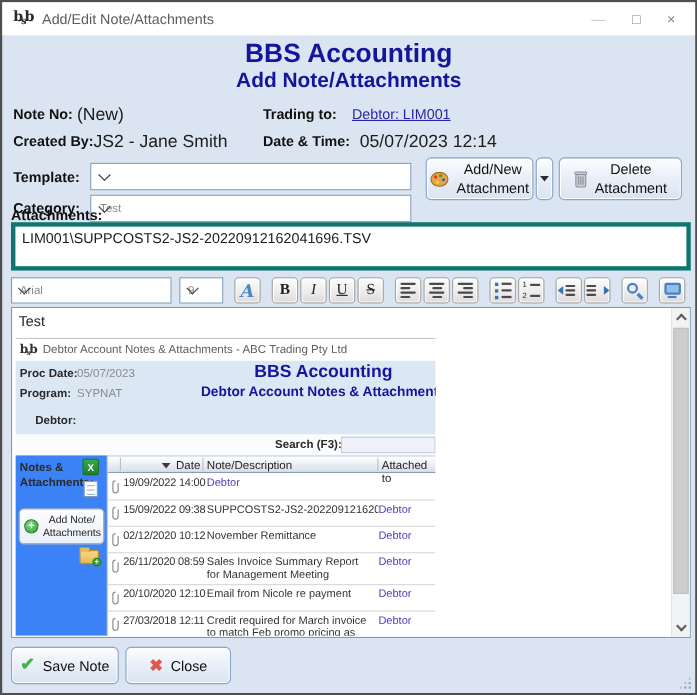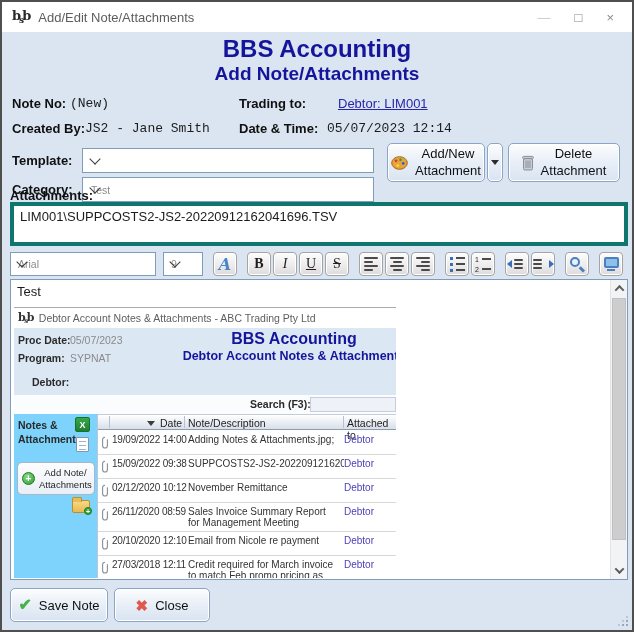--- a/index.html
+++ b/index.html
@@ -21,21 +21,21 @@
   .wc-min { color:#c9c9c9; }
 
   
   .hdr1 { position:absolute; left:0; right:0; top:33px; text-align:center;
           font-size:24px; font-weight:bold; color:#15159c; }
   .hdr2 { position:absolute; left:0; right:0; top:61px; text-align:center;
           font-size:19px; font-weight:bold; color:#15159c; }
 
   
   .lbl { position:absolute; font-size:13px; font-weight:bold; color:#101010; white-space:nowrap; }
-  .val { position:absolute; font-size:13px; color:#1c1c1c; white-space:nowrap;font-family:Liberation Mono, monospace; }
+  .val { position:absolute; font-size:16px; color:#1c1c1c; white-space:nowrap; }
   .lnk { position:absolute; font-size:13px; color:#2727a8; text-decoration:underline; white-space:nowrap; cursor:pointer; }
 
   .select { position:absolute; height:25px; background:#fff; border:1px solid #7f9db9;
             display:flex; align-items:center; padding:0 8px; font-size:13px; color:#1c1c1c; cursor:default; }
   .select .sval { flex:1; overflow:hidden; white-space:nowrap; }
   .ddc { width:8px; height:8px; border-right:1.4px solid #3c3c3c; border-bottom:1.4px solid #3c3c3c;
          transform:rotate(45deg); margin-top:-4px; flex:none; }
 
   .btn { border:1px solid #8aa5c6; border-radius:5px;
          background:linear-gradient(#fdfdfe, #eaf0f8 45%, #d9e3f1);
@@ -110,21 +110,21 @@
   .slbl { position:absolute; font-size:10.5px; font-weight:bold; color:#2a2a2a; white-space:nowrap; }
   .sval { position:absolute; font-size:10.5px; color:#8a8a8a; white-space:nowrap; }
   .shot-hdr { position:absolute; left:130px; top:23px; width:300px; text-align:center; white-space:nowrap; }
   .shot-hdr .t1 { font-size:16px; font-weight:bold; color:#15159c; }
   .shot-hdr .t2 { font-size:12.5px; font-weight:bold; color:#15159c; margin-top:1px; }
   .sdlink { position:absolute; font-size:10.5px; color:#59606e; text-decoration:underline; white-space:nowrap; }
   .searchband { position:absolute; left:0; top:88px; width:100%; height:19px; background:#fbfcfe; }
   .search-lbl { position:absolute; left:236px; top:3px; font-size:10.5px; font-weight:bold; color:#2a2a2a; white-space:nowrap; }
   .search-field { position:absolute; left:296px; top:2px; width:86px; height:15px;
                   background:#eef2f8; border:1px solid #c4cedd; }
-  .panel { position:absolute; left:0; top:107px; width:84px; bottom:0; background:#7dd3fc; border-right:1px solid #bcc6d4; }
+  .panel { position:absolute; left:0; top:107px; width:84px; bottom:0; background:#3b82f6; border-right:1px solid #bcc6d4; }
   .panel-lbl { position:absolute; left:4px; top:5px; font-size:10.5px; font-weight:bold; color:#2a2a2a; line-height:1.3; }
   .ic-excel { position:absolute; left:61px; top:3px; width:15px; height:15px; border-radius:2px;
               background:linear-gradient(#35a948,#1e7e33); color:#fff; font-size:9px; font-weight:bold;
               display:flex; align-items:center; justify-content:center; border:1px solid #187029; }
   .ic-doc { position:absolute; left:62px; top:23px; width:13px; height:15px; background:#fff;
             border:1px solid #7e96b8; border-radius:1px; }
   .ic-doc i { display:block; height:1px; background:#9fb4cc; margin:3px 2px 0 2px; }
   .panel-addbtn { position:absolute; left:3px; top:48px; width:78px; height:33px;
                   border:1px solid #a7b6c9; border-radius:5px;
                   background:linear-gradient(#fdfdfe,#e9eff7); display:flex; align-items:center;
@@ -191,21 +191,21 @@
       <span class="wc">×</span>
     </span>
   </div>
 
   <div class="hdr1">BBS Accounting</div>
   <div class="hdr2">Add Note/Attachments</div>
 
   <span class="lbl" style="left:10px; top:94px;">Note No:</span>
   <span class="val" style="left:68px; top:94px;">(New)</span>
   <span class="lbl" style="left:237px; top:94px;">Trading to:</span>
-  <span class="lnk" style="left:336px; top:94px;">Debtor: LIM001</span>
+  <span class="lnk" style="left:318px; top:94px;">Debtor: LIM001</span>
 
   <span class="lbl" style="left:10px; top:119px;">Created By:</span>
   <span class="val" style="left:83px; top:119px;">JS2 - Jane Smith</span>
   <span class="lbl" style="left:237px; top:119px;">Date &amp; Time:</span>
   <span class="val" style="left:325px; top:119px;">05/07/2023 12:14</span>
 
   <span class="lbl" style="left:10px; top:151px;">Template:</span>
   <div class="select" style="left:80px; top:146px; width:292px;">
     <span class="sval"></span>
     <span class="ddc"></span>
@@ -422,21 +422,20 @@
         </div>
         <div class="rows">
 
           <div class="trow">
             <span class="c-clip">
                 <svg width="8" height="13" viewBox="0 0 8 13">
                   <path d="M4 1.2 C2.6 1.2 1.6 2.2 1.6 3.6 L1.6 9.4 C1.6 11 2.7 12 4 12 C5.3 12 6.4 11 6.4 9.4 L6.4 3.2" fill="none" stroke="#8a8f98" stroke-width="1.1"></path>
                 </svg>
               </span>
             <span class="c-date">19/09/2022 14:00</span>
-            <span class="c-desc">Adding Notes &amp; Attachments.jpg;</span>
             <span class="c-att">Debtor</span>
           </div>
 
           <div class="trow">
             <span class="c-clip">
                 <svg width="8" height="13" viewBox="0 0 8 13">
                   <path d="M4 1.2 C2.6 1.2 1.6 2.2 1.6 3.6 L1.6 9.4 C1.6 11 2.7 12 4 12 C5.3 12 6.4 11 6.4 9.4 L6.4 3.2" fill="none" stroke="#8a8f98" stroke-width="1.1"></path>
                 </svg>
               </span>
             <span class="c-date">15/09/2022 09:38</span>

